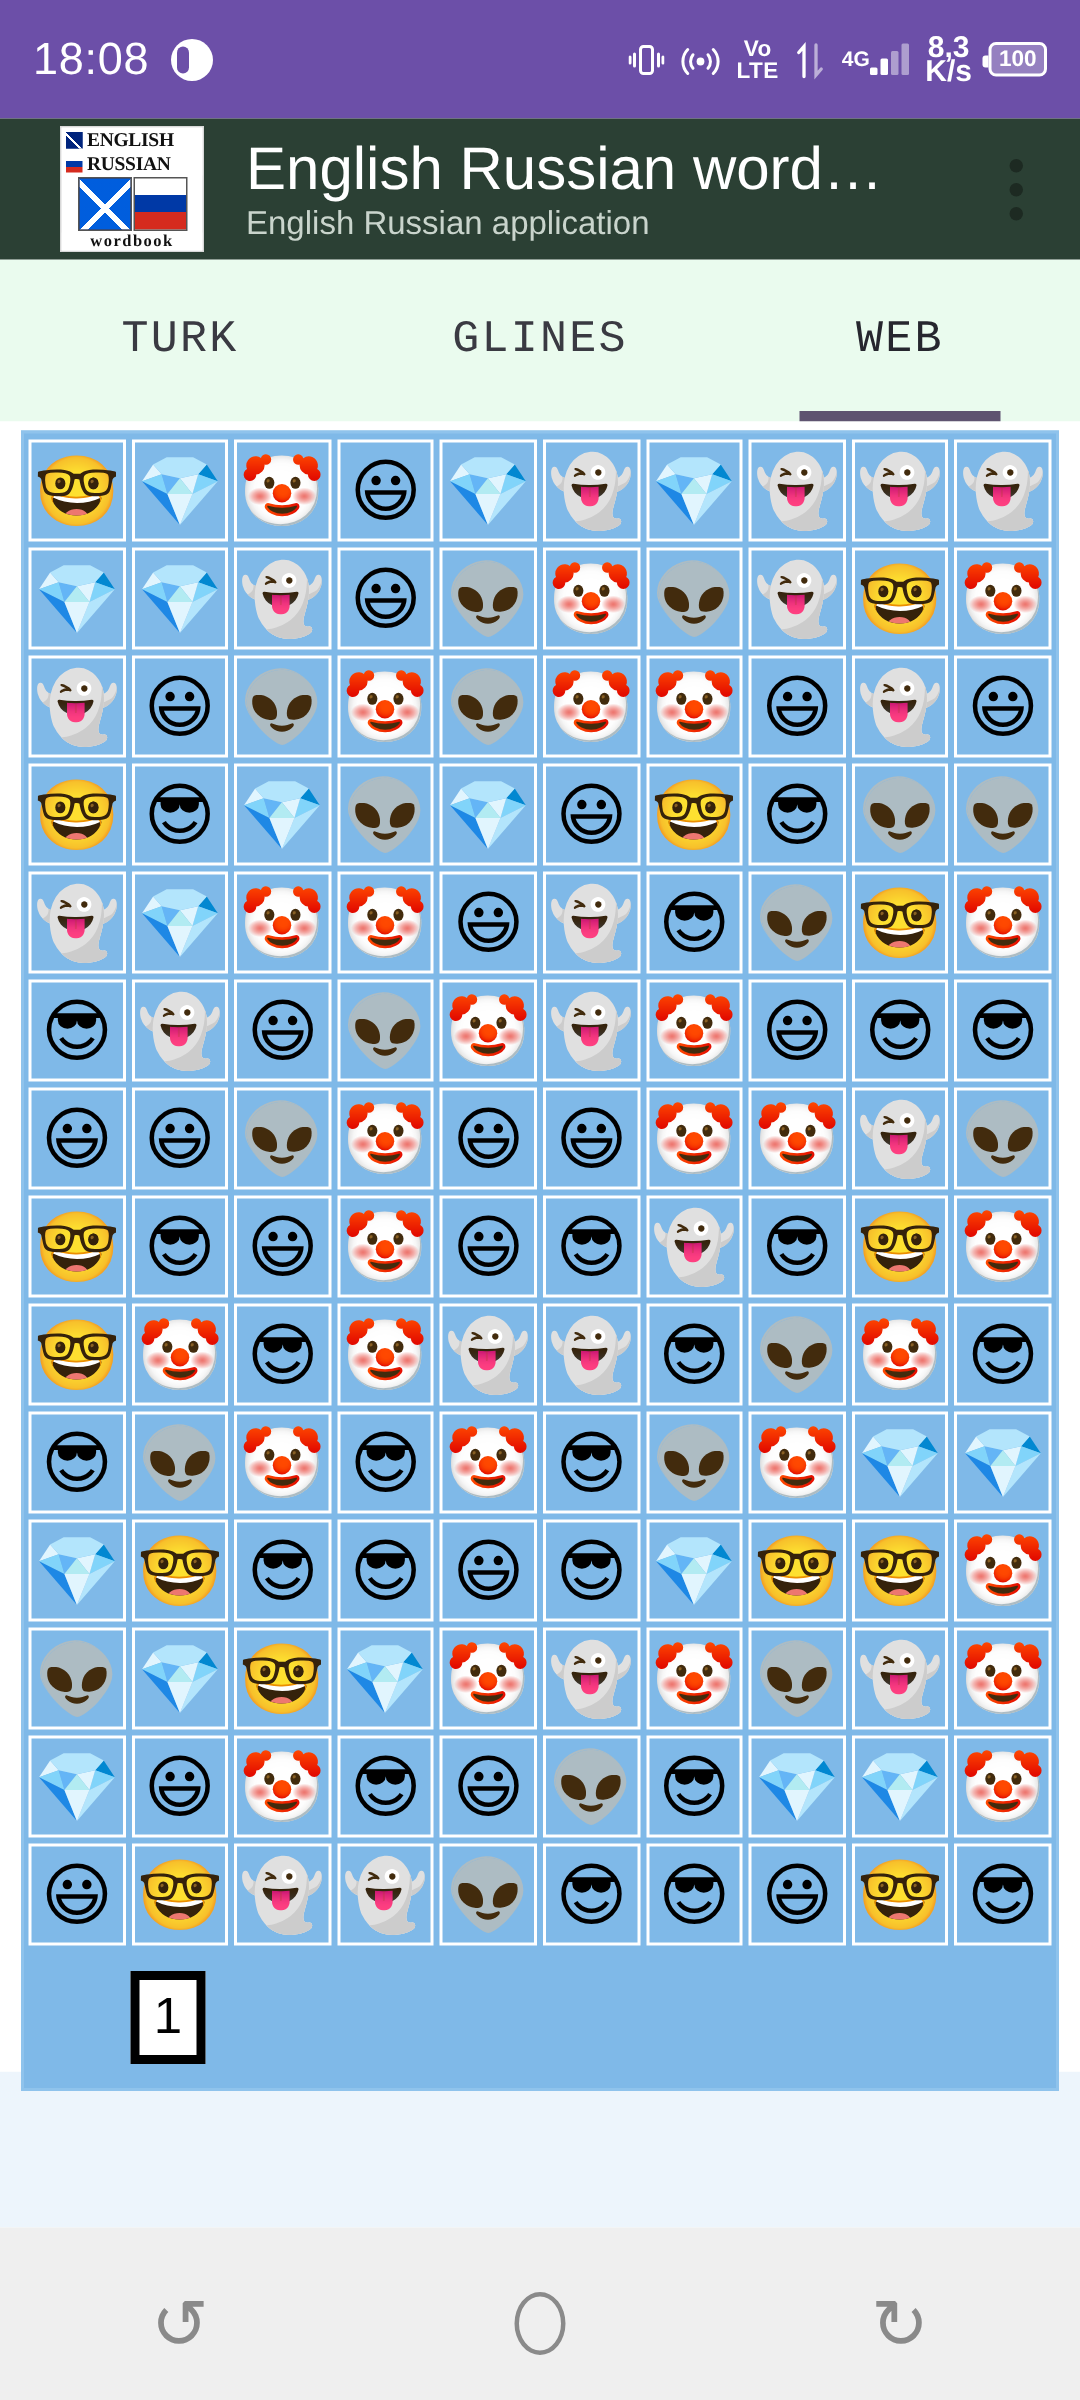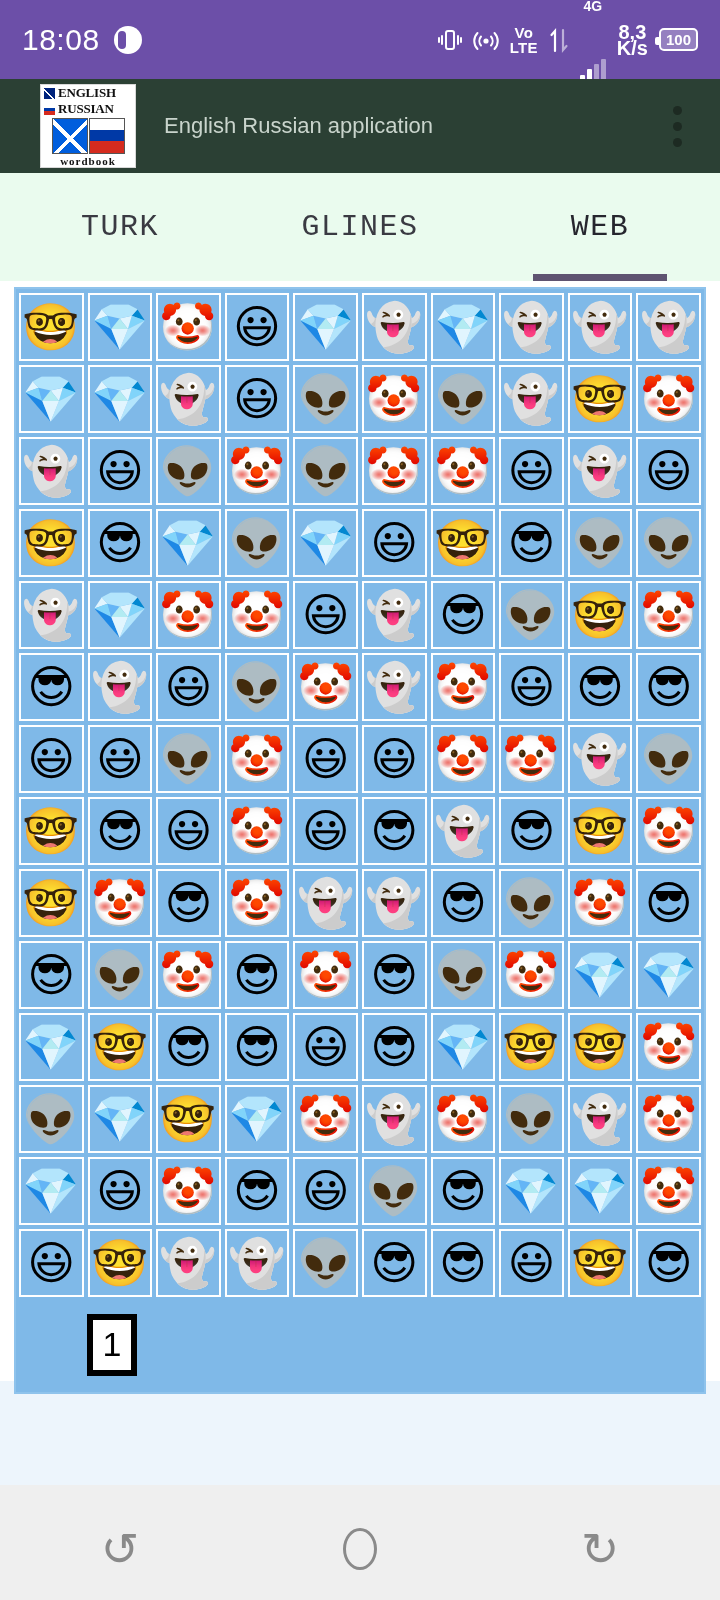--- a/index.html
+++ b/index.html
@@ -27,21 +27,21 @@
   .sb-pill::after {
     content: ""; position: absolute; left: 4px; top: 5px;
     width: 8px; height: 18px; border-radius: 4px; background: #6C4FA8;
   }
   .sb-right { margin-left: auto; display: flex; align-items: center; gap: 11px; }
   .sb-ico { display: flex; align-items: center; color: #fff; }
   .sb-vibrate { font-size: 22px; line-height: 1; }
   .sb-cast { font-size: 22px; line-height: 1; }
   .sb-volte { display: flex; flex-direction: column; align-items: center;
               font-size: 15px; font-weight: 700; line-height: 15px; letter-spacing: .3px; }
-  .sb-net { position: relative; display: flex; flex-direction: column; align-items: center; gap: 47px; }
+  .sb-net { position: relative; display: flex; flex-direction: row; align-items: center; }
   .sb-net-label { font-size: 14px; font-weight: 700; line-height: 12px; margin-bottom: 1px; }
   .sb-bars { display: flex; align-items: flex-end; gap: 2px; height: 20px; }
   .sb-bars i { display: block; width: 5px; background: #ffffff; border-radius: 1px; }
   .sb-bars i:nth-child(1) { height: 5px; }
   .sb-bars i:nth-child(2) { height: 11px; }
   .sb-bars i:nth-child(3) { height: 16px; opacity: .45; }
   .sb-bars i:nth-child(4) { height: 21px; opacity: .45; }
   .sb-speed { display: flex; flex-direction: column; align-items: center;
               font-size: 20px; font-weight: 700; line-height: 16px; }
   .sb-batt {
@@ -253,20 +253,21 @@
       <span class="logo-flag-sm logo-flag-ru"></span>
       <span class="logo-word">RUSSIAN</span>
     </div>
     <div class="logo-books">
       <span class="book book-uk"></span>
       <span class="book book-ru"></span>
     </div>
     <div class="logo-caption">wordbook</div>
   </div>
   <div class="app-titles">
+    <div class="app-title">English Russian word…</div>
     <div class="app-subtitle">English Russian application</div>
   </div>
   <div class="overflow-btn">
     <span></span>
     <span></span>
     <span></span>
   </div>
 </div>
 
 <div class="tabs">

